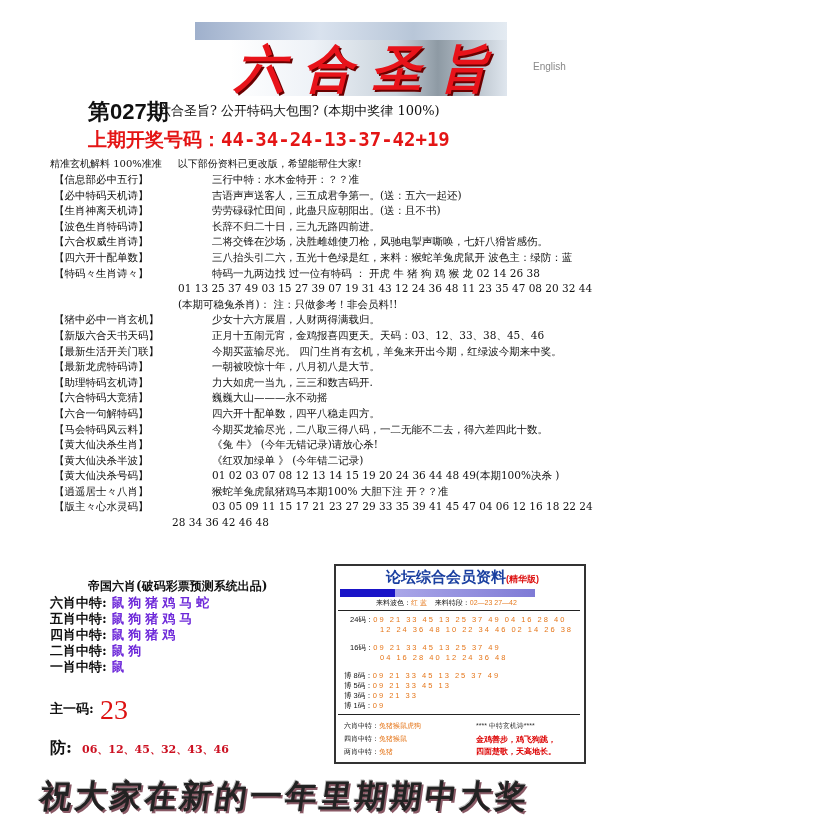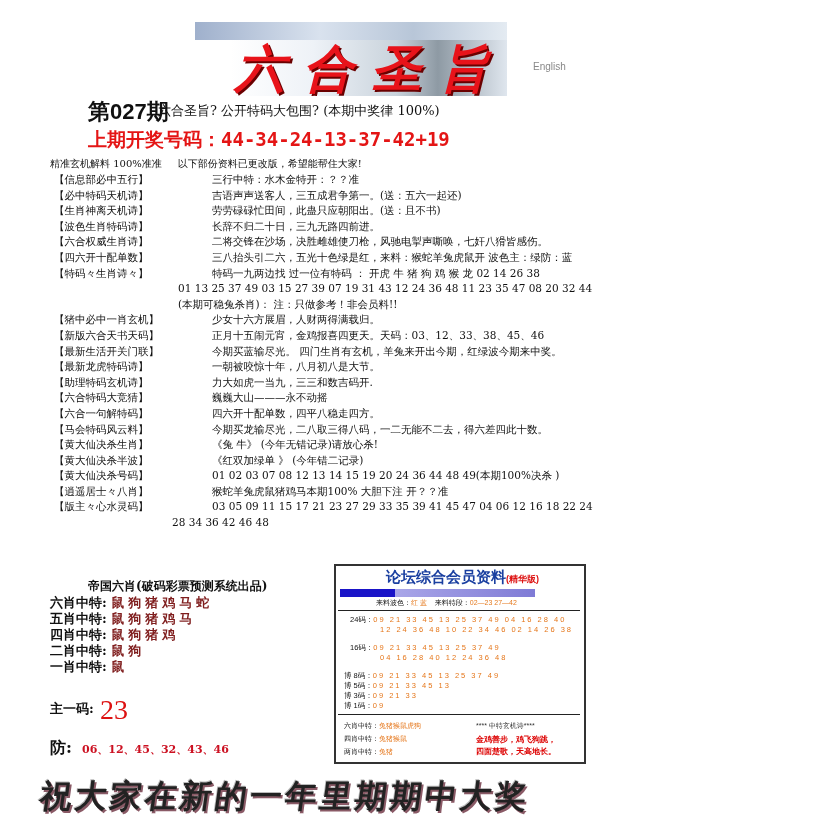--- a/index.html
+++ b/index.html
@@ -17,21 +17,21 @@
   .intro{left:50px;top:157px;font-size:10px;white-space:pre;}
   .rows{left:54px;top:172px;width:600px;}
   .row{position:relative;height:15.6px;font-size:10.5px;line-height:15.6px;white-space:nowrap;}
   .row .lbl{position:absolute;left:0;}
   .row .val{position:absolute;left:158px;}
   .cont{position:absolute;white-space:nowrap;font-size:10.5px;}
   
   .dgtitle{left:88px;top:578px;font-size:12px;font-weight:bold;}
   .zx{left:50px;width:260px;}
   .zx-row{height:16px;font-size:13px;font-weight:bold;line-height:16px;white-space:nowrap;}
-  .zx-row .v{color:#7f1d1d;letter-spacing:4px;}
+  .zx-row .v{color:#6d28d9;letter-spacing:4px;}
   .main-code{left:50px;top:700px;font-size:13px;font-weight:bold;}
   .main-code-num{left:100px;top:694px;font-size:28px;color:#d11;font-family:"Liberation Serif",serif;}
   .fang{left:50px;top:738px;font-size:16px;font-weight:bold;}
   .fang-v{left:82px;top:742px;font-size:11px;color:#c12;font-weight:bold;}
   
   .box{left:334px;top:564px;width:248px;height:196px;border:2px solid #333;background:#fff;font-family:"Liberation Sans",sans-serif;}
   .box-title{position:absolute;left:50px;top:2px;font-size:15px;font-weight:bold;color:#1a3fa0;white-space:nowrap;}
   .box-title span{font-size:9px;color:#d11;margin-top:12px;}
   .bar1{position:absolute;left:4px;top:23px;width:55px;height:8px;background:#1a14c8;}
   .bar2{position:absolute;left:59px;top:23px;width:140px;height:8px;background:linear-gradient(90deg,#a9a6e8,#7f7bd6);}

